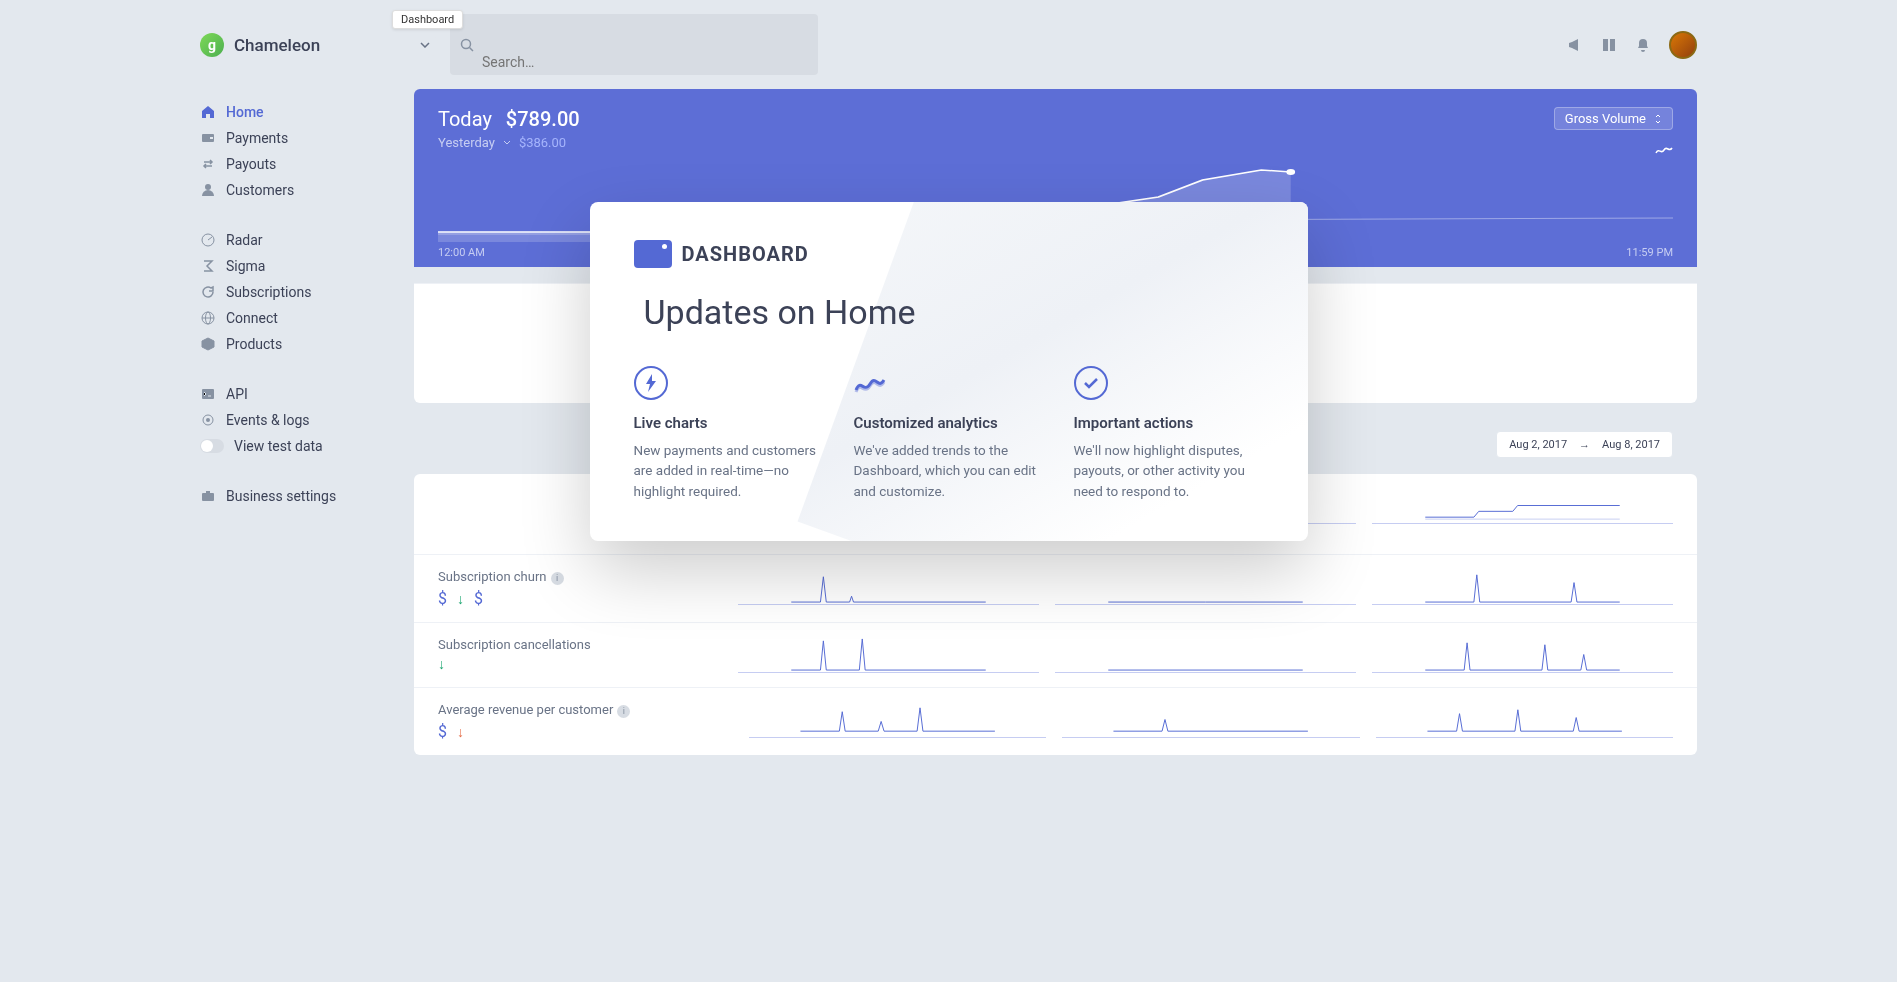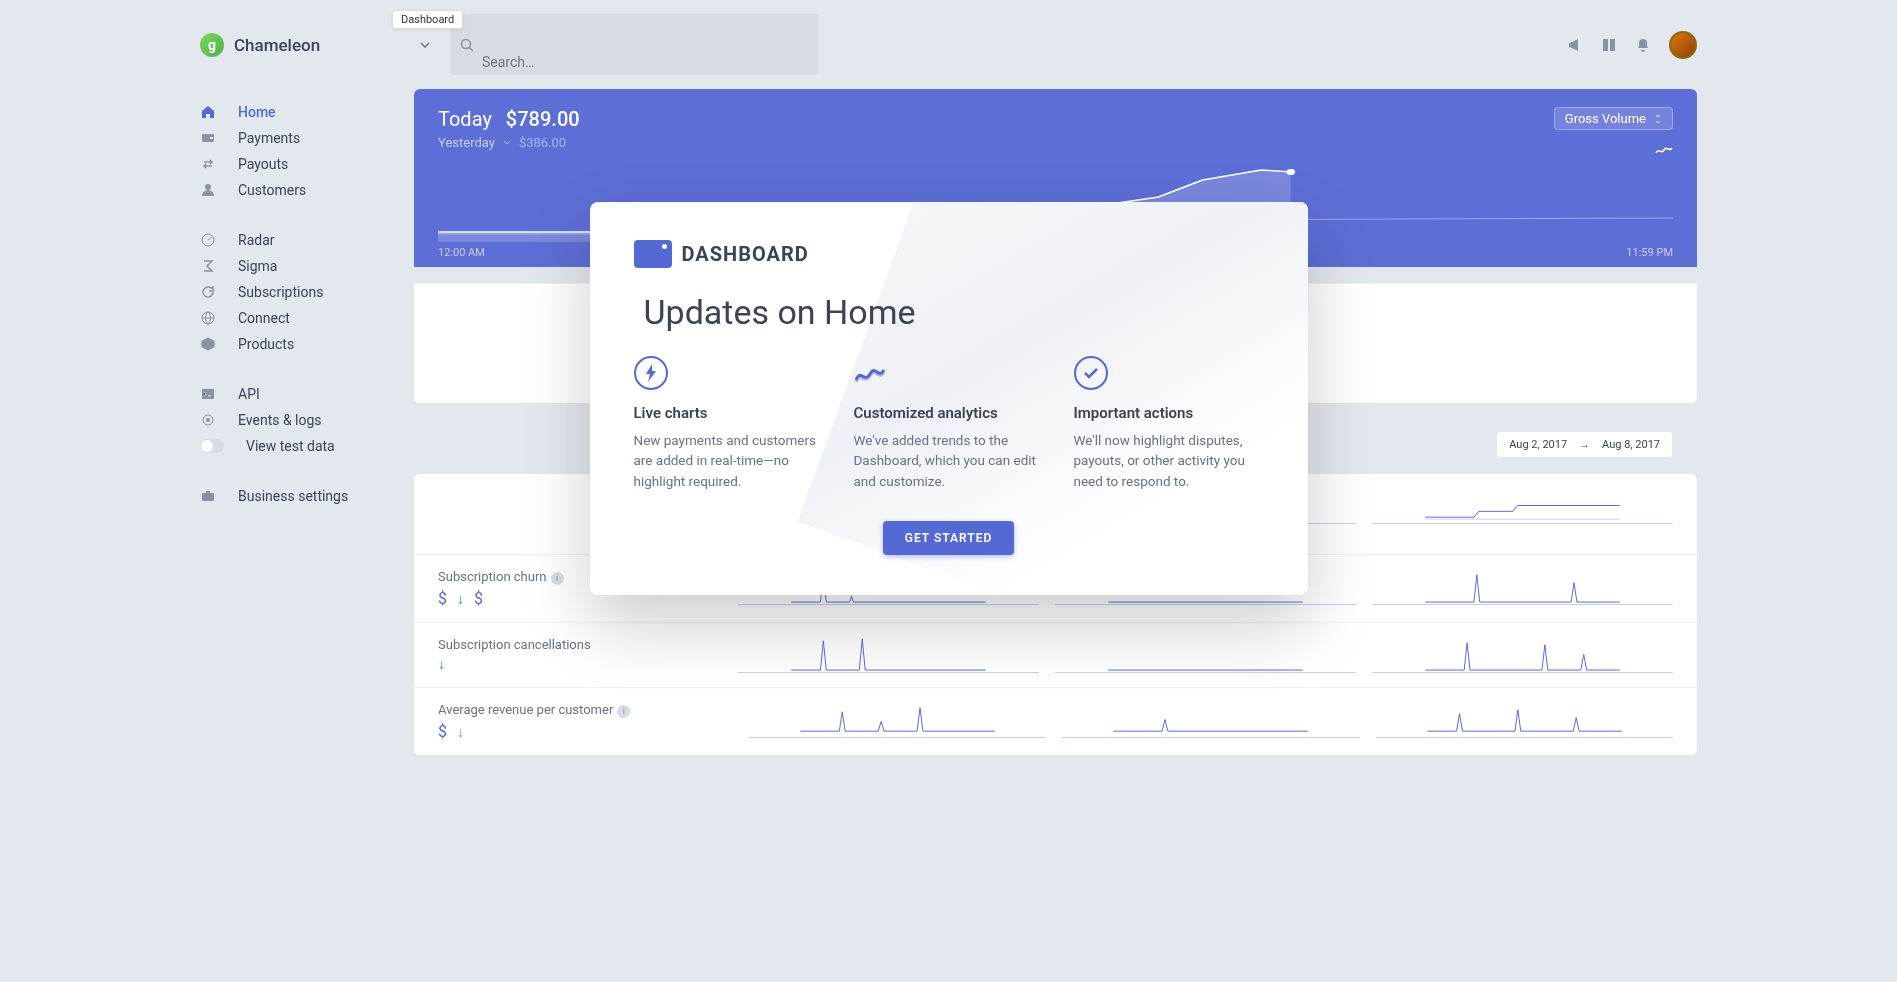--- a/index.html
+++ b/index.html
@@ -21,21 +21,21 @@
 .search-box input { background:transparent; border:none; outline:none; flex:1; font-size:14px; color:#697386;margin-top:35px; }
 .spacer { flex:1; }
 .header-icons { display:flex; align-items:center; gap:18px; color:#8792a2; }
 .header-icons span { cursor:pointer; }
 .avatar { width:28px; height:28px; border-radius:50%; background:linear-gradient(135deg,#d97706,#92400e); border:2px solid #8b6914; }
 
 
 .body { display:flex; gap:24px; flex:1; }
 .sidebar { width: 190px; padding-top: 10px; }
 .nav-group { margin-bottom: 24px; }
-.nav-item { display:flex; align-items:center; gap:22px; padding:5px 0; font-size:14px; color:#3c4257; cursor:pointer; }
+.nav-item { display:flex; align-items:center; gap:10px; padding:5px 0; font-size:14px; color:#3c4257; cursor:pointer; }
 .nav-item.active { color:#5469d4; font-weight:500; }
 .nav-icon { width:16px; height:16px; display:inline-flex; align-items:center; justify-content:center; color:#8792a2; }
 .nav-item.active .nav-icon { color:#5469d4; }
 .toggle { width:24px; height:14px; background:#d7dce3; border-radius:7px; position:relative; }
 .toggle::after { content:''; position:absolute; width:12px; height:12px; background:#fff; border-radius:50%; top:1px; left:1px; }
 
 
 .main { flex:1; display:flex; flex-direction:column; gap:16px; }
 .hero { background:#5d6ed6; border-radius:6px 6px 0 0; padding:18px 24px 8px; color:#fff; position:relative; overflow:hidden; }
 .hero-top { display:flex; align-items:flex-start; justify-content:space-between; }
@@ -68,21 +68,21 @@
 
 
 .modal-backdrop { position:absolute; inset:0; display:flex; align-items:flex-start; justify-content:center; pointer-events:none; }
 .modal { margin-top:202px; width:718px; background:#fff; border-radius:8px; box-shadow:0 30px 70px rgba(0,0,0,.2); padding:38px 44px 40px; pointer-events:auto; position:relative; overflow:hidden; }
 .modal::before { content:''; position:absolute; top:-80px; right:-60px; width:500px; height:500px; background:linear-gradient(130deg, #f6f8fa 0%, #eef1f6 40%, transparent 70%); transform:rotate(20deg); z-index:0; }
 .modal-inner { position:relative; z-index:1; }
 .modal-logo { display:flex; align-items:center; gap:10px; margin-bottom:24px; }
 .modal-logo-badge { width:38px; height:28px; background:#5469d4; border-radius:4px; position:relative; }
 .modal-logo-badge::after { content:''; position:absolute; width:5px; height:5px; background:#fff; border-radius:50%; top:4px; right:5px; }
 .modal-logo-text { font-size:20px; font-weight:700; letter-spacing:1px; color:#3c4257; }
-.modal-title { font-size:34px; color:#3c4257; font-weight:400; margin-bottom:24px; margin-left:10px; }
+.modal-title { font-size:34px; color:#3c4257; font-weight:400; margin-bottom:34px; margin-left:10px; }
 .features { display:flex; gap:30px; }
 .feature { flex:1; }
 .feature-icon { width:34px; height:34px; border:2px solid #5469d4; border-radius:50%; display:flex; align-items:center; justify-content:center; color:#5469d4; font-size:16px; margin-bottom:14px; }
 .feature-icon.wave { border:none; font-size:28px; }
 .feature h4 { font-size:15px; color:#3c4257; font-weight:600; margin-bottom:8px; }
 .feature p { font-size:13.5px; color:#697386; line-height:1.5; }
 .modal-cta { display:flex; justify-content:center; margin-top:30px; }
 .cta-btn { background:#5469d4; color:#fff; border:none; padding:10px 22px; border-radius:4px; font-size:12px; font-weight:600; letter-spacing:1px; cursor:pointer; box-shadow:0 2px 5px rgba(84,105,212,.4); }
 
 svg { display:block; }
@@ -448,18 +448,15 @@
           <div class="feature">
             <div class="feature-icon">
               <svg width="16" height="12" viewBox="0 0 16 12">
                 <path d="M2 6l4 4 8-8" stroke="currentColor" fill="none" stroke-width="2.5"></path>
               </svg>
             </div>
             <h4>Important actions</h4>
             <p>We'll now highlight disputes, payouts, or other activity you need to respond to.</p>
           </div>
         </div>
-      <div class="modal-cta">
-        <button class="cta-btn">GET STARTED</button>
-      </div>
     </div>
   </div>
 </div>
 
 </body></html>

